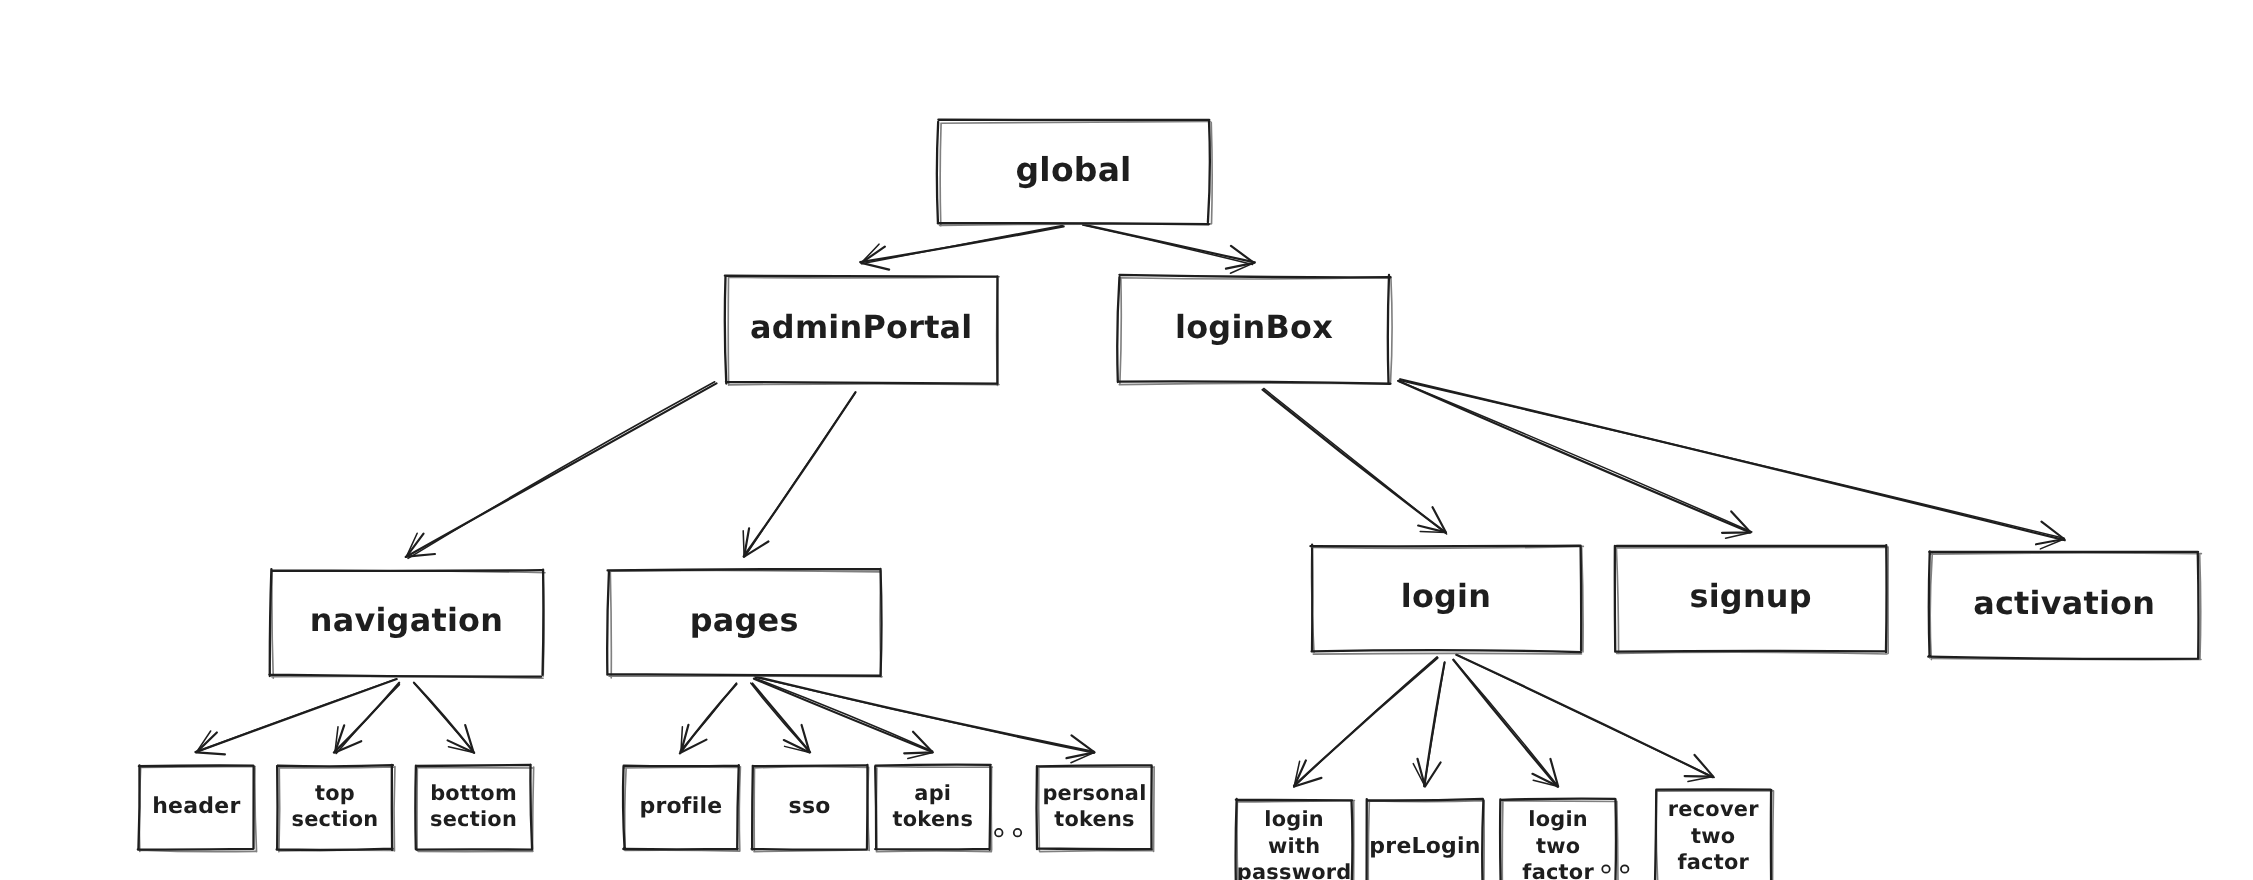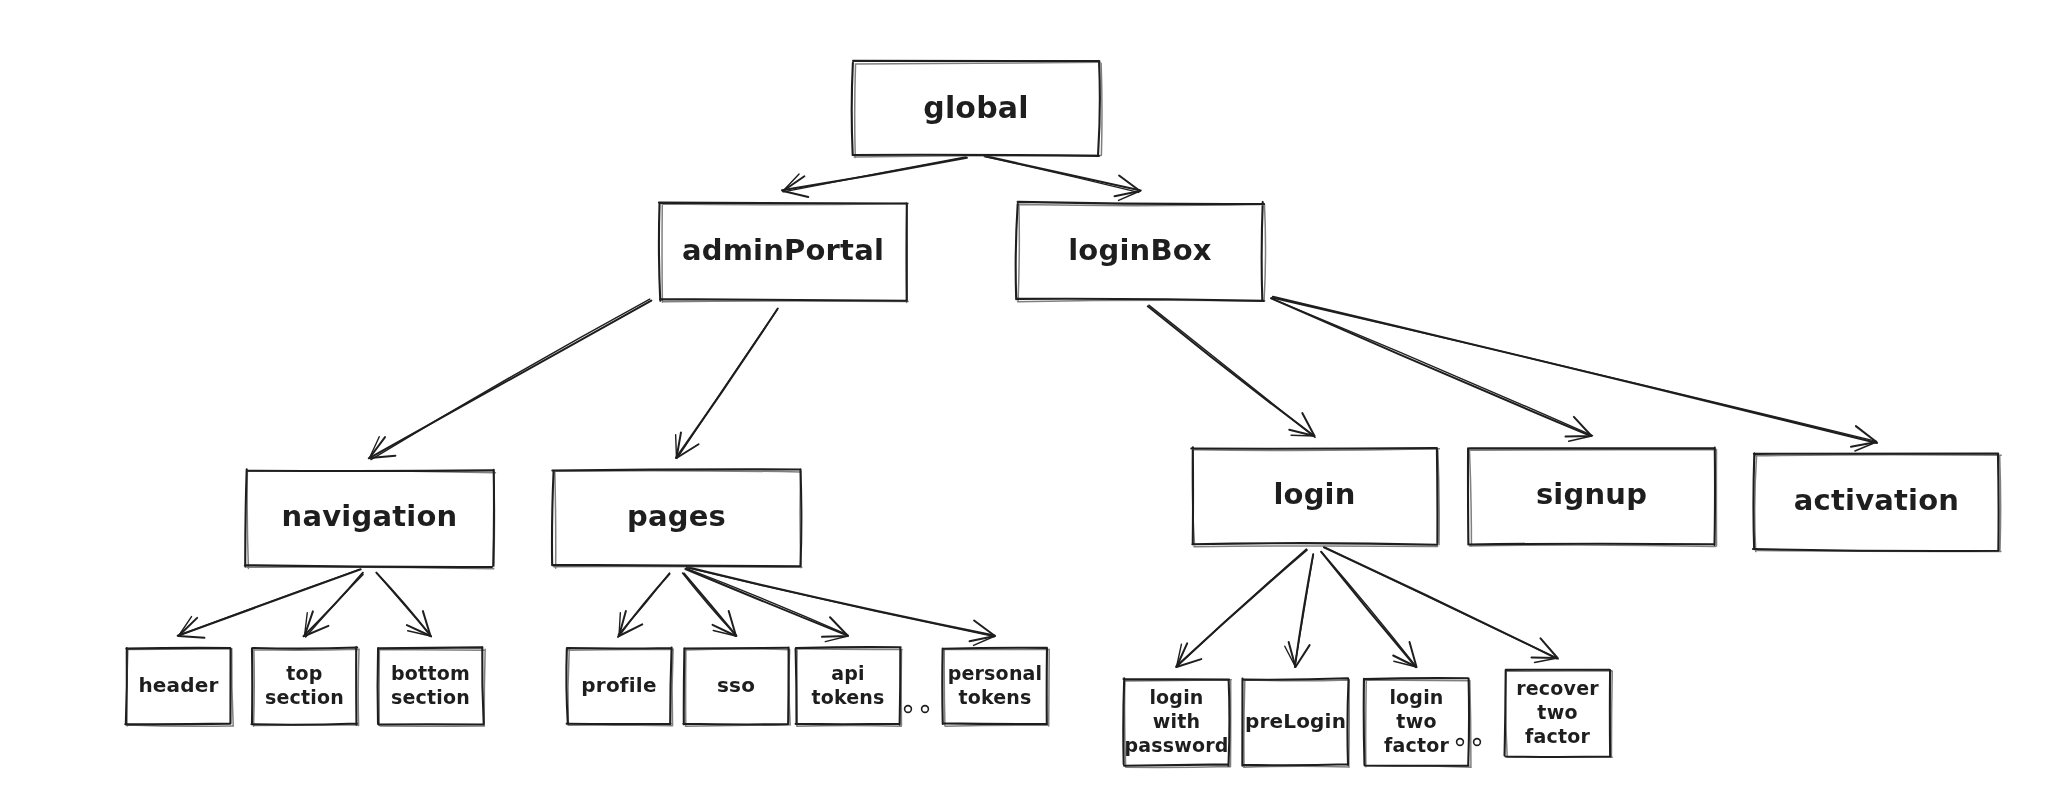--- a/index.html
+++ b/index.html
@@ -12,20 +12,21 @@
     width: 2048px;
     height: 800px;
     overflow: hidden;
     font-family: "DejaVu Sans", sans-serif;
   }
   #canvas {
     position: relative;
     width: 2048px;
     height: 612px;
     background: #ffffff;
+    margin-top: 48px;
   }
   svg#diagram {
     position: absolute;
     left: 0;
     top: 0;
     width: 2048px;
     height: 800px;
   }
   .box-rect {
     fill: #ffffff;

